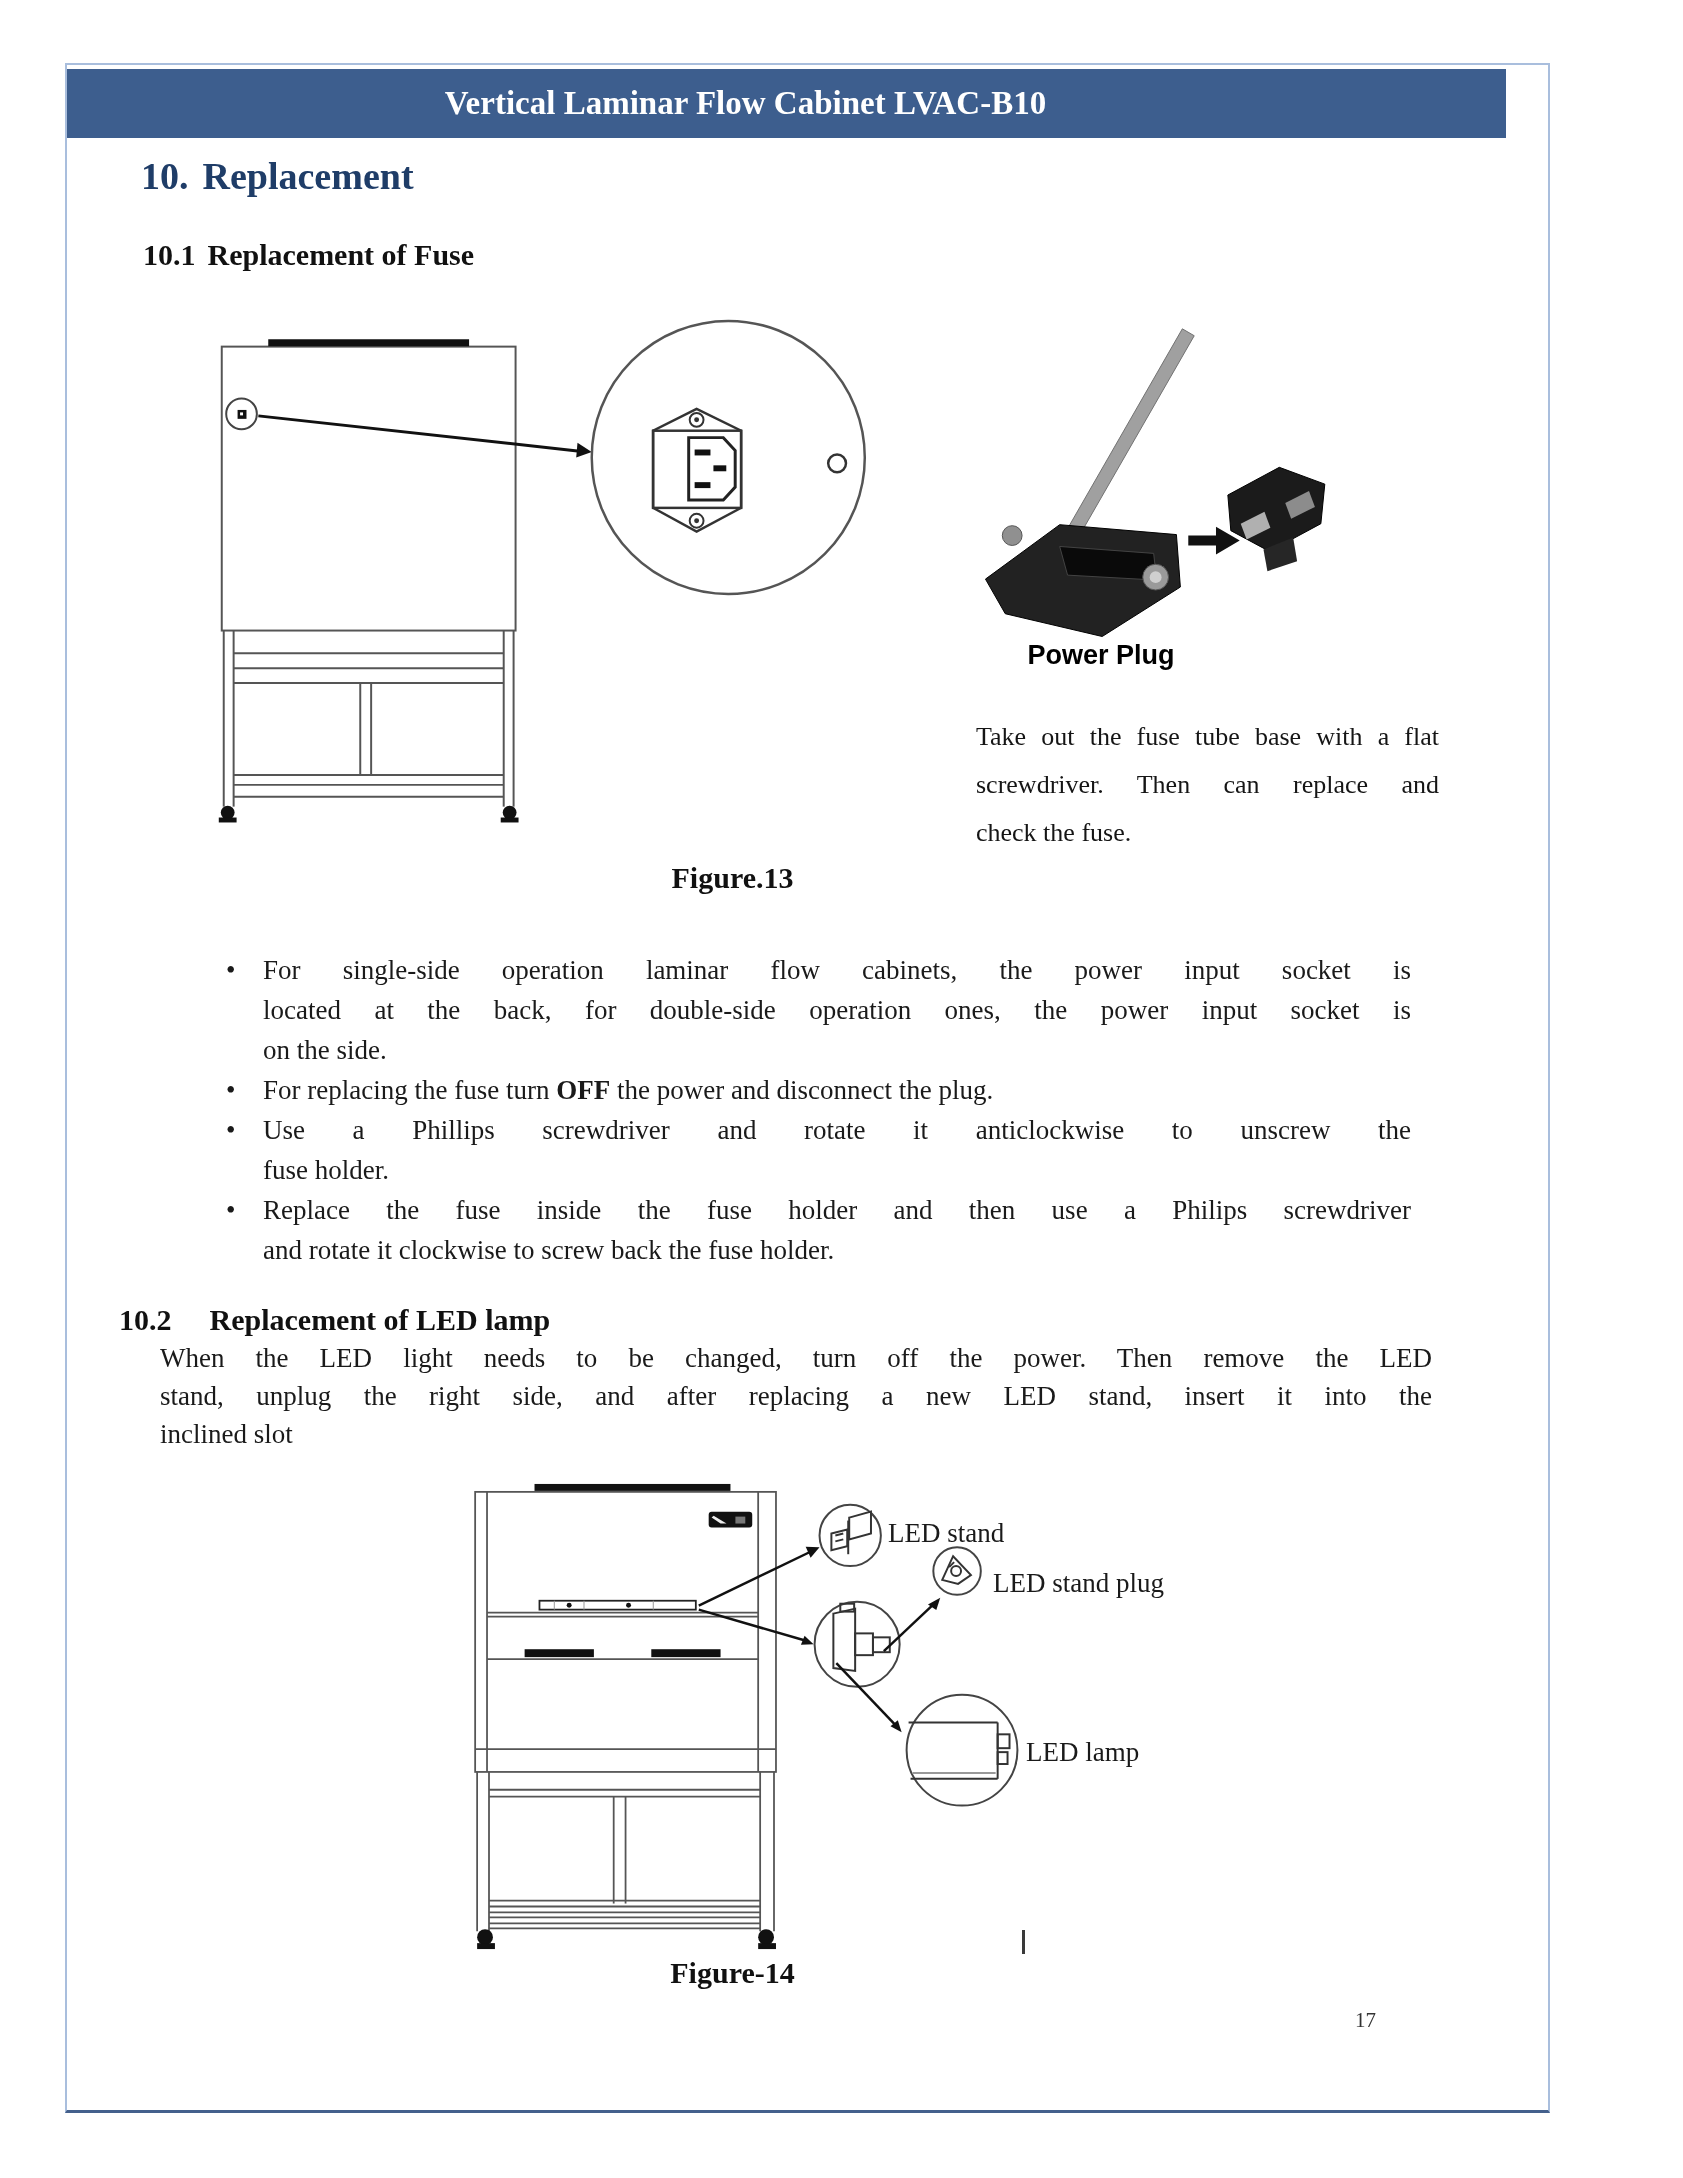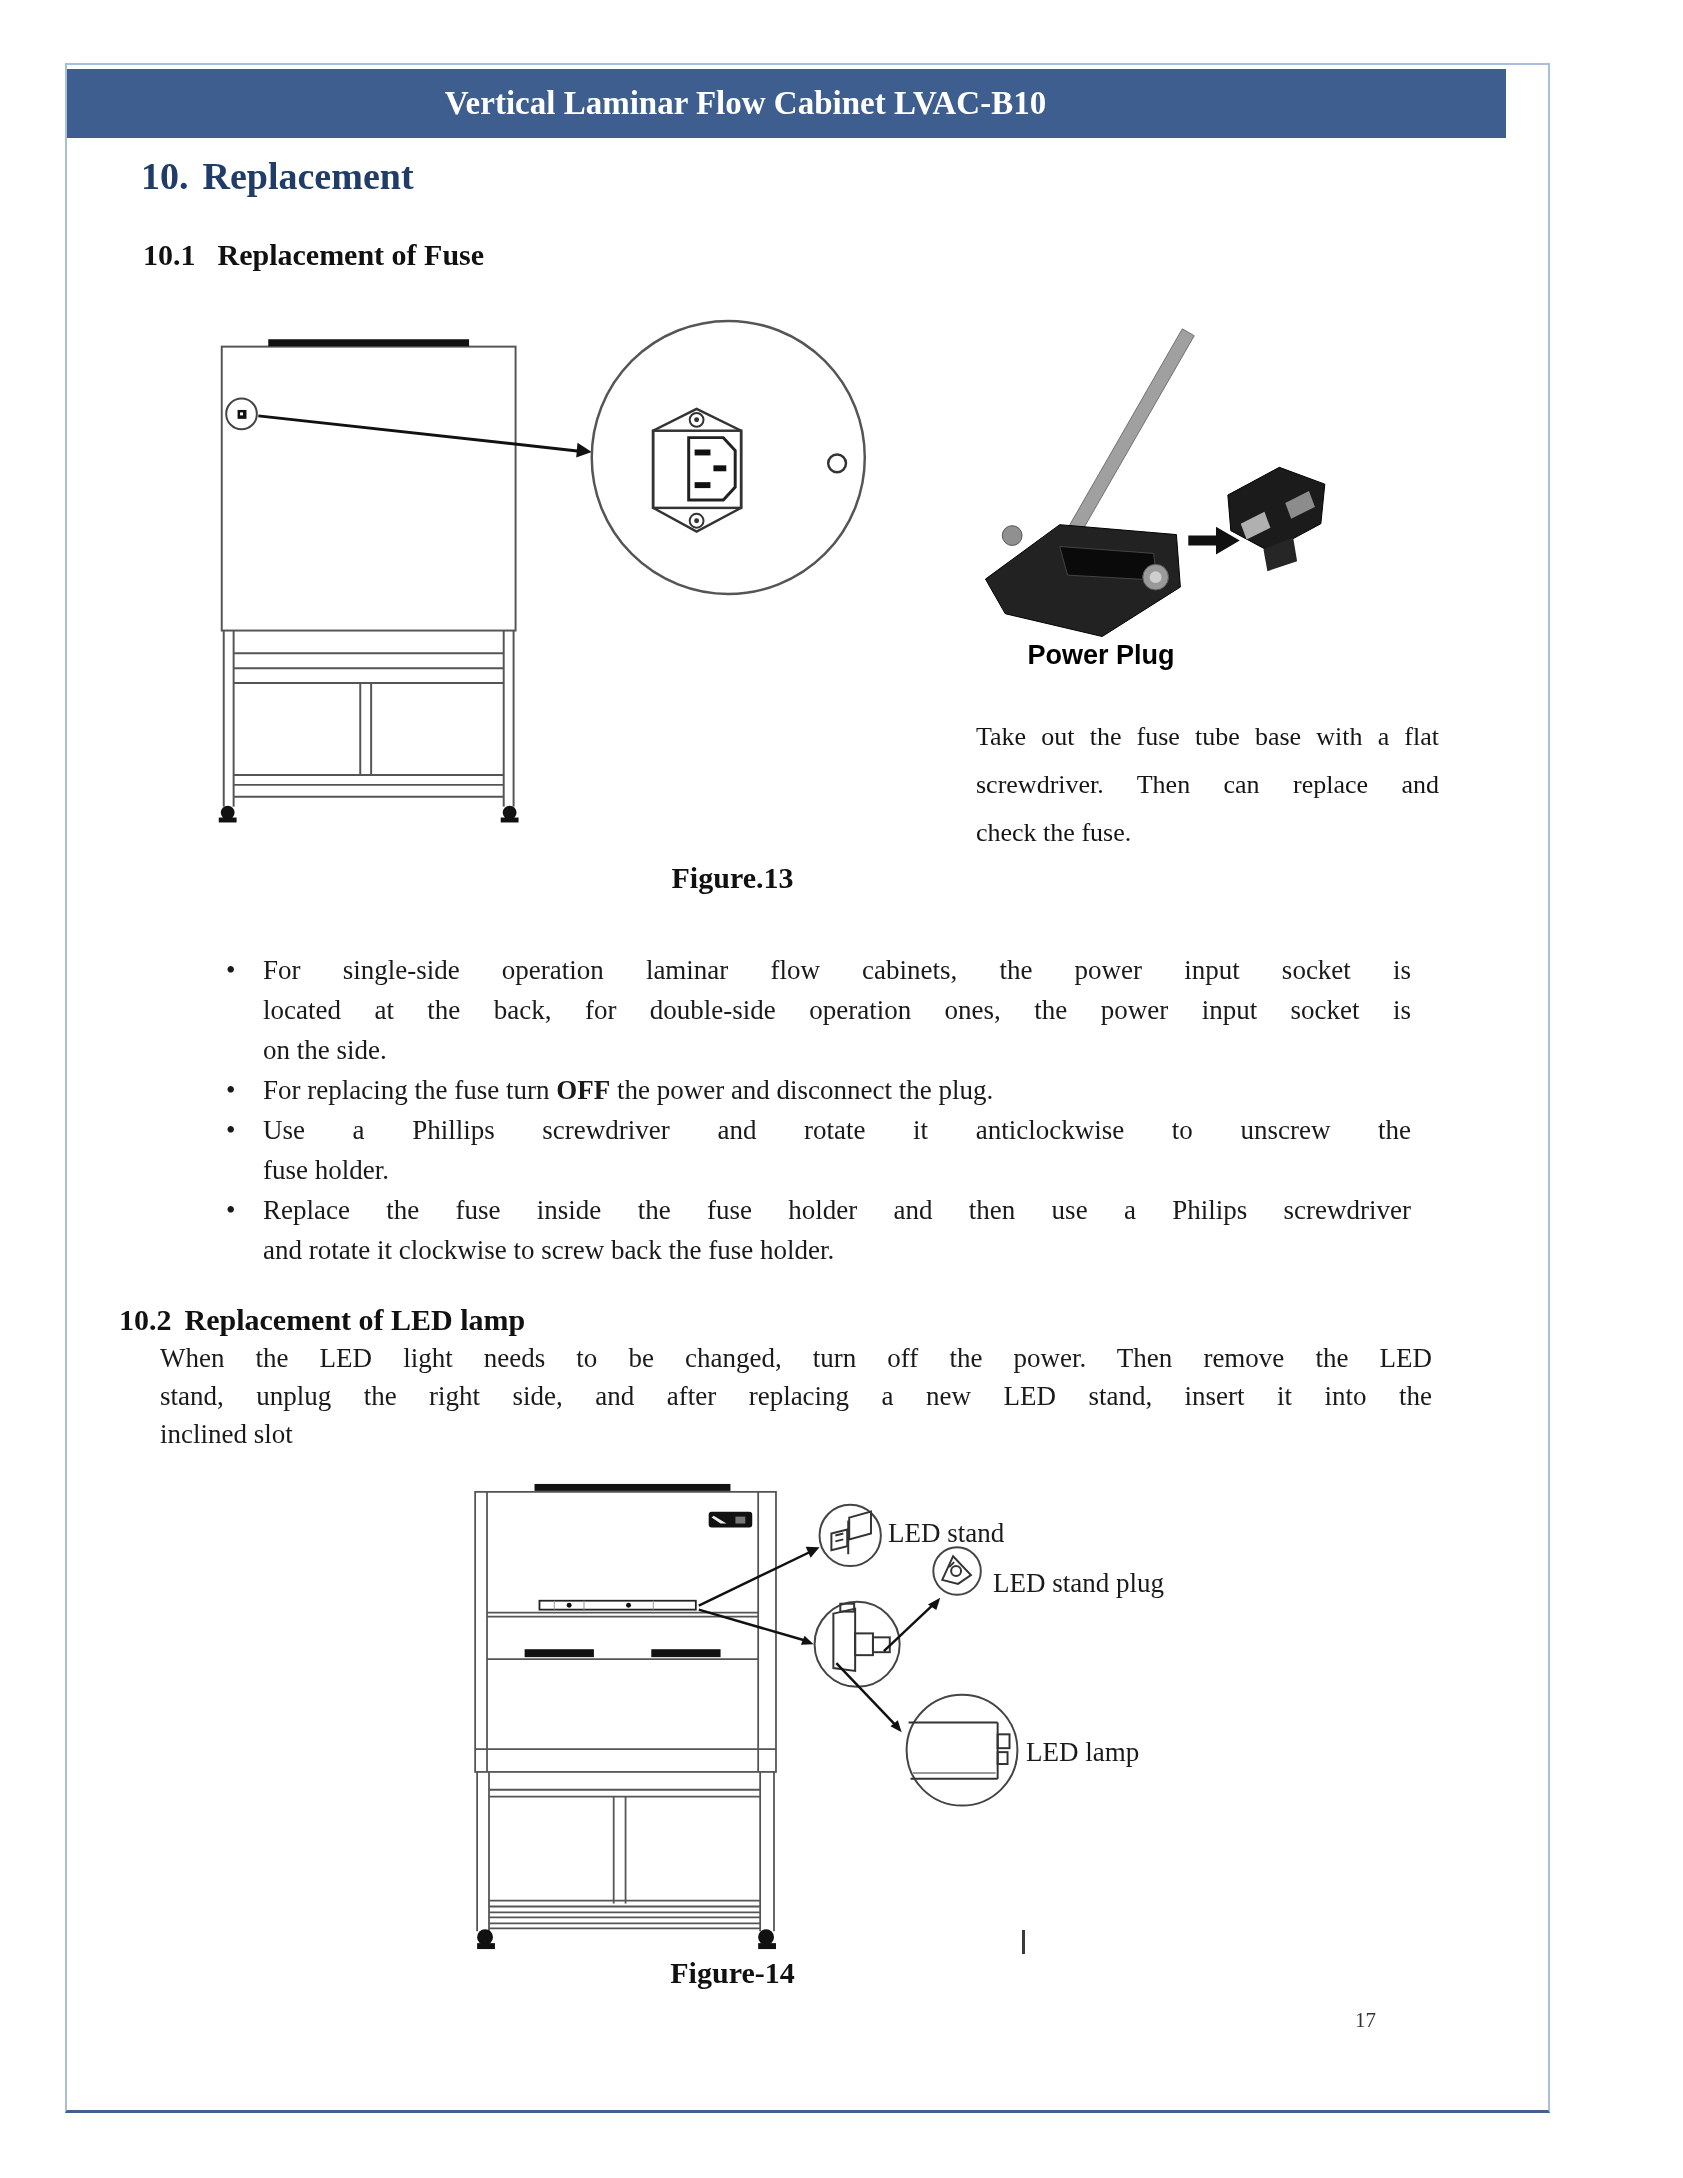--- a/index.html
+++ b/index.html
@@ -6,22 +6,22 @@
   .page{position:relative;width:1683px;height:2178px;background:#ffffff;
         font-family:"Liberation Serif","DejaVu Serif",serif;color:#1a1a1a;overflow:hidden;}
   .page-border{position:absolute;left:65px;top:63px;width:1481px;height:2045px;
         border:2px solid #a9bedd;border-bottom:3px solid #44608c;}
   .header-bar{position:absolute;left:67px;top:69px;width:1439px;height:69px;background:#3d5e8e;
         display:flex;align-items:center;justify-content:center;padding-right:82px;box-sizing:border-box;}
   .header-bar span{color:#ffffff;font-size:33px;font-weight:bold;}
   .h1{position:absolute;left:141px;top:154px;font-size:38px;font-weight:bold;color:#1f3d68;}
   .h1 .num{margin-right:14px;}
   .h2{position:absolute;font-size:30px;font-weight:bold;color:#111;}
-  .h2 .num{margin-right:22px;}
-  .h2b .num{margin-right:13px;}
+  .h2 .num{margin-right:12px;}
+  .h2b .num{margin-right:38px;}
   .figwrap{position:absolute;}
   .pplabel{position:absolute;left:1012px;top:640px;width:178px;text-align:center;
         font-family:"Liberation Sans",sans-serif;font-weight:bold;font-size:27px;color:#000000;}
   .note{position:absolute;left:976px;top:713px;width:463px;font-size:26px;line-height:48px;color:#151515;}
   .jline{display:block;text-align:justify;text-align-last:justify;}
   .jline.last{text-align-last:left;}
   .caption{position:absolute;left:89px;width:1287px;text-align:center;font-size:30px;font-weight:bold;color:#111;}
   .cap13{top:861px;}
   .cap14{top:1956px;}
   .bullets{position:absolute;left:226px;top:950px;width:1188px;list-style:none;margin:0;padding:0;}

